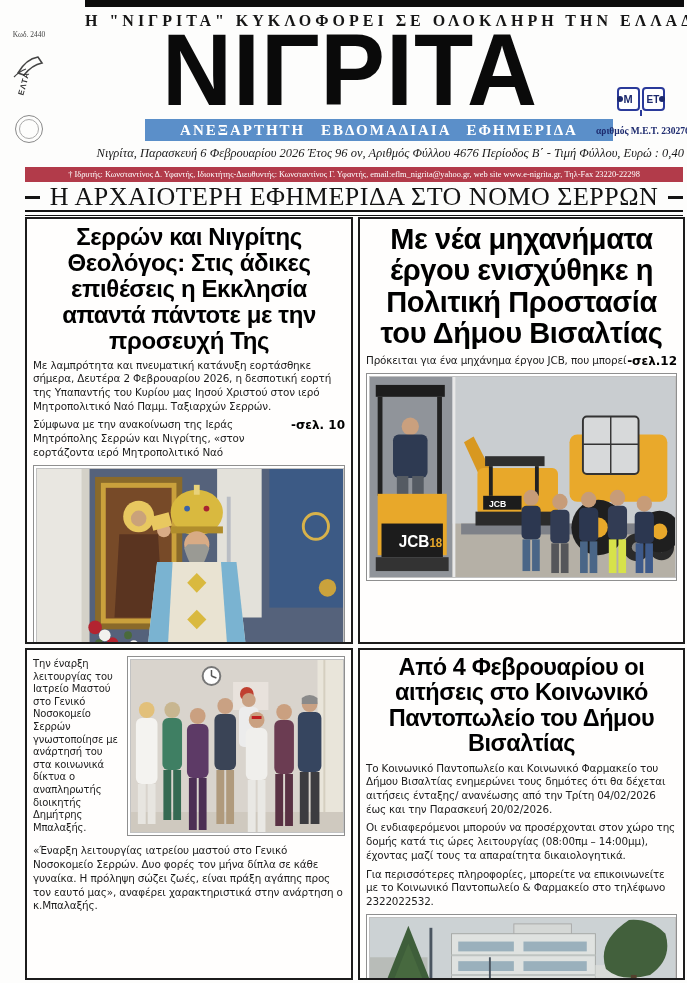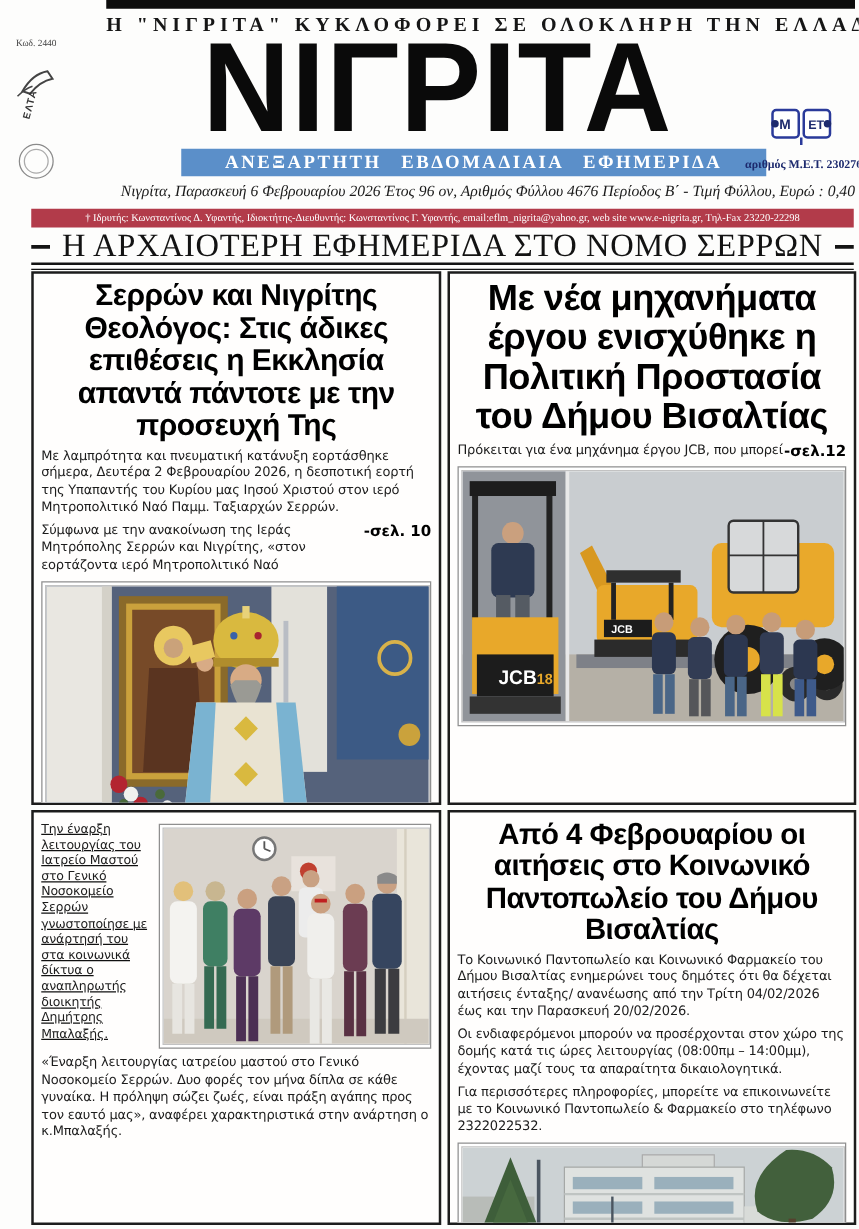--- a/index.html
+++ b/index.html
@@ -52,21 +52,21 @@
   .hl-left{font-size:24px;text-align:center;}
   .hl-center{font-size:29px;text-align:center;}
   .hl-center-sm{font-size:23.5px;text-align:center;}
   .hl-left-sm{font-size:24px;text-align:left;}
   .body-text{font-family:"DejaVu Sans",sans-serif;font-size:10.4px;line-height:1.32;
     color:#1c1c1c;margin:5px 0;letter-spacing:-0.15px;}
   .page-ref{float:right;font-weight:bold;font-size:12px;
     color:#000000;font-family:"DejaVu Sans",sans-serif;letter-spacing:0;text-align:center;}
   .photo-frame{border:1px solid #8f8f8f;background:#fff;padding:2px;box-sizing:border-box;}
   .photo-frame svg{display:block;border:1px solid #c2c2c2;}
-  .two-col{display:flex;gap:6px;align-items:flex-end;text-decoration:underline;}
+  .two-col{display:flex;gap:6px;align-items:center;}
   .narrow-col{width:88px;font-size:10px;line-height:1.26;}
 </style>
 </head>
 <body>
 
 <div class="abs" id="top-bar"></div>
 <div class="abs" id="top-slogan">Η "ΝΙΓΡΙΤΑ" ΚΥΚΛΟΦΟΡΕΙ ΣΕ ΟΛΟΚΛΗΡΗ ΤΗΝ ΕΛΛΑΔΑ</div>
 
 <div class="abs" id="left-rail">
   <div id="postal-code">Κωδ. 2440</div>

